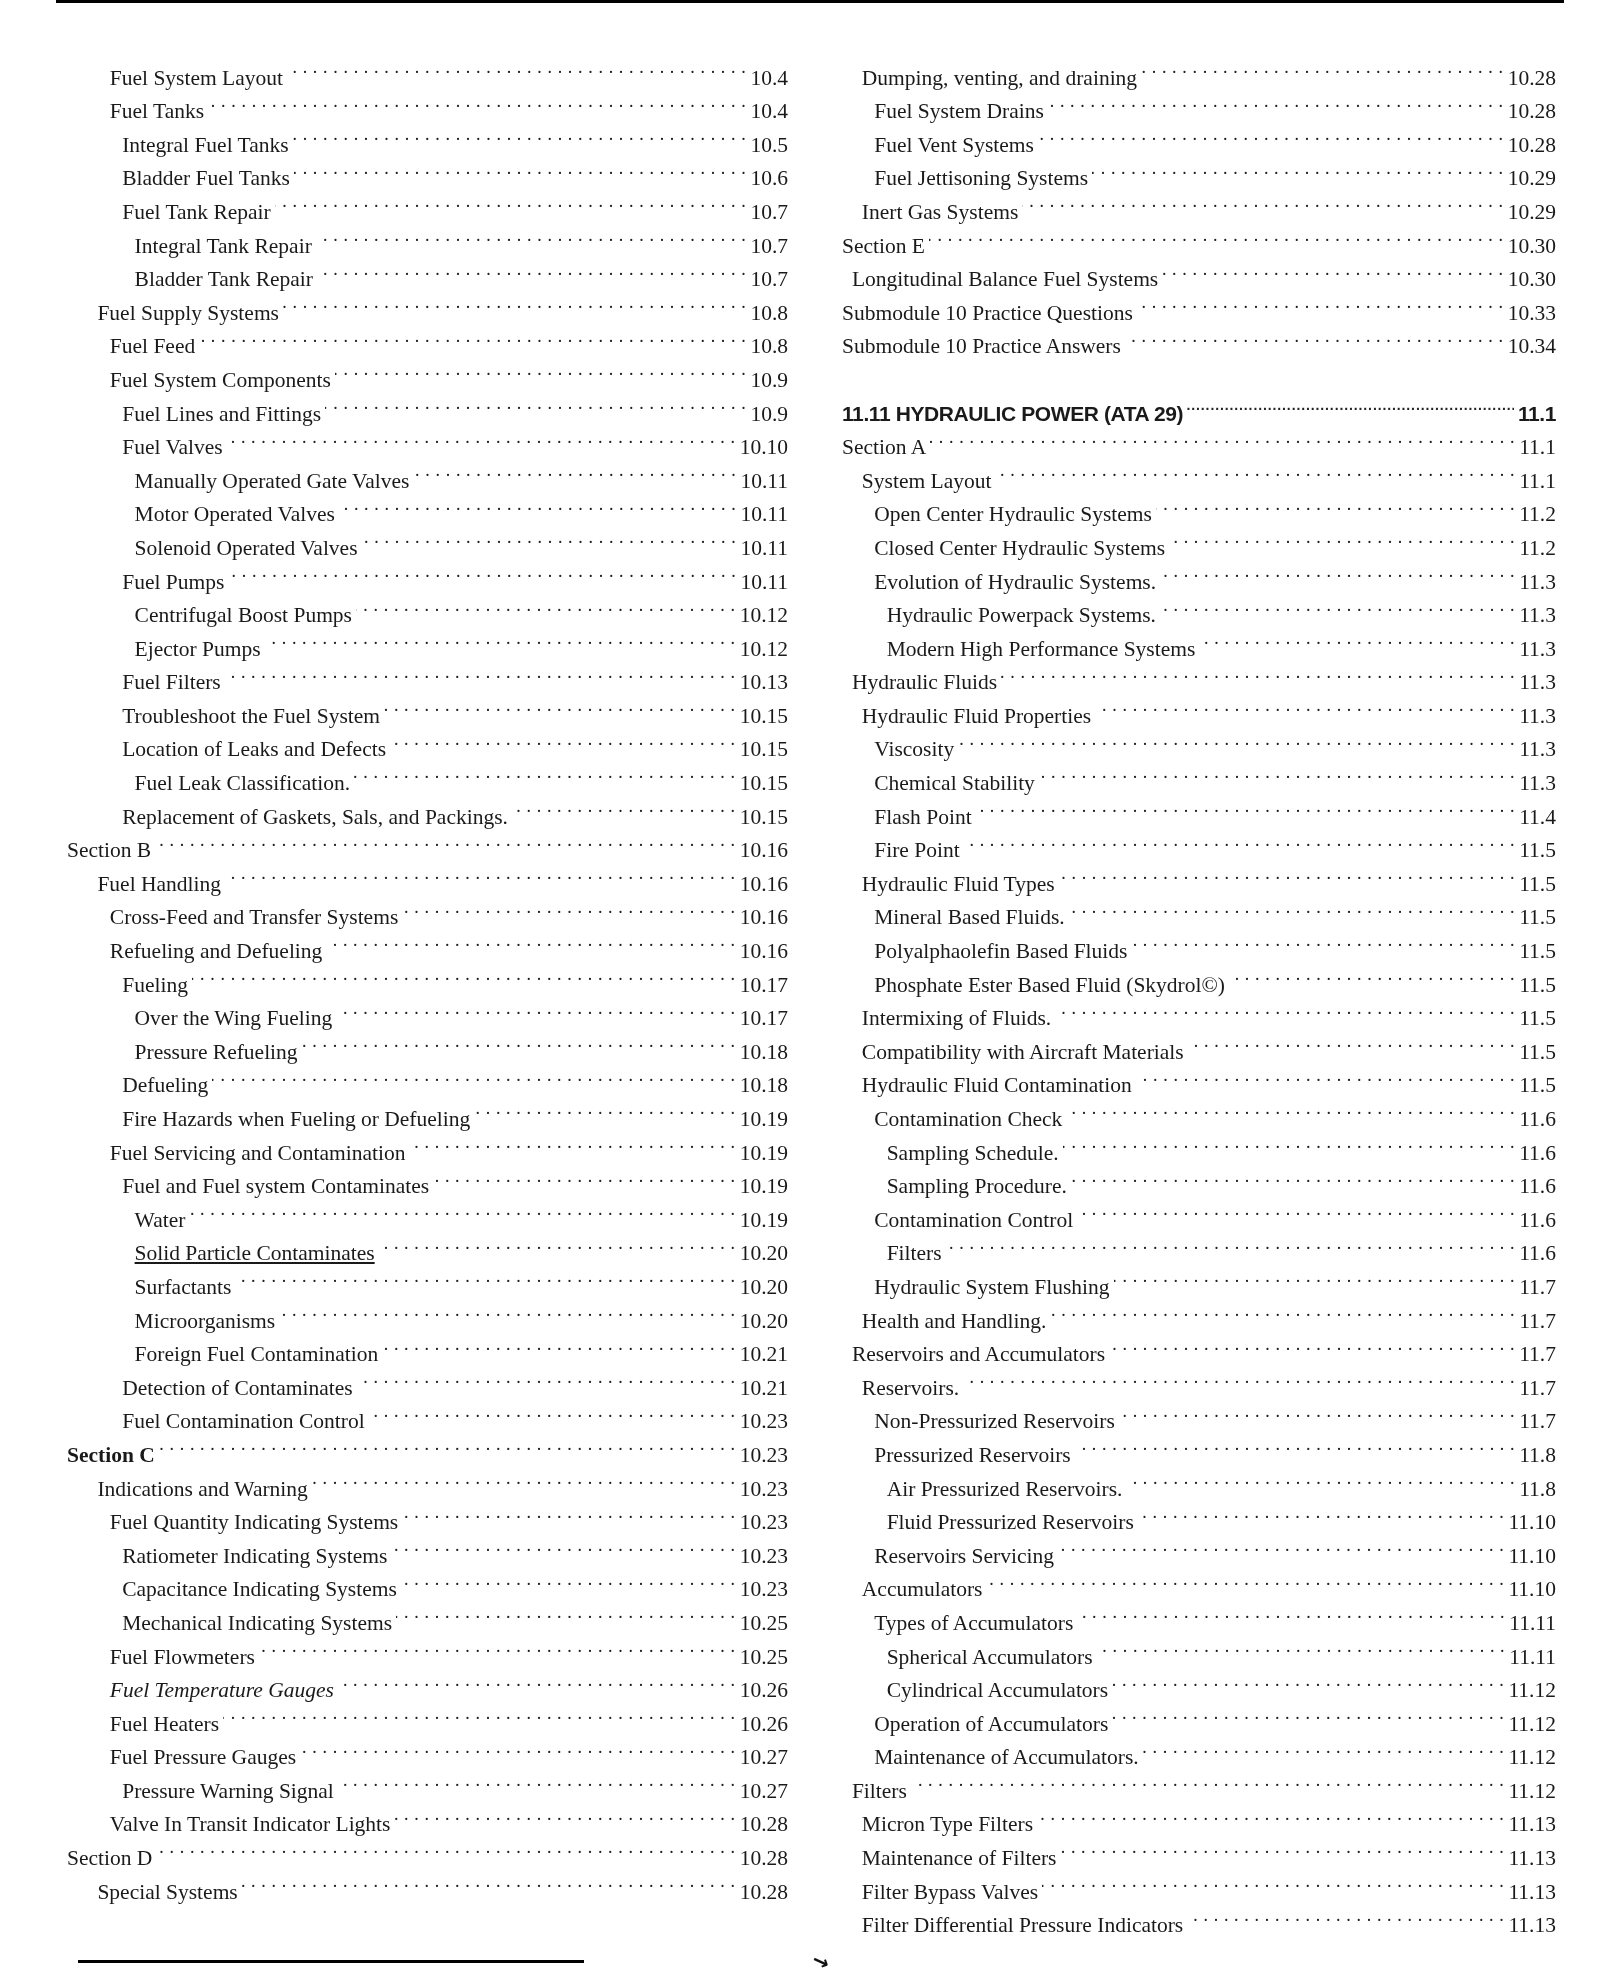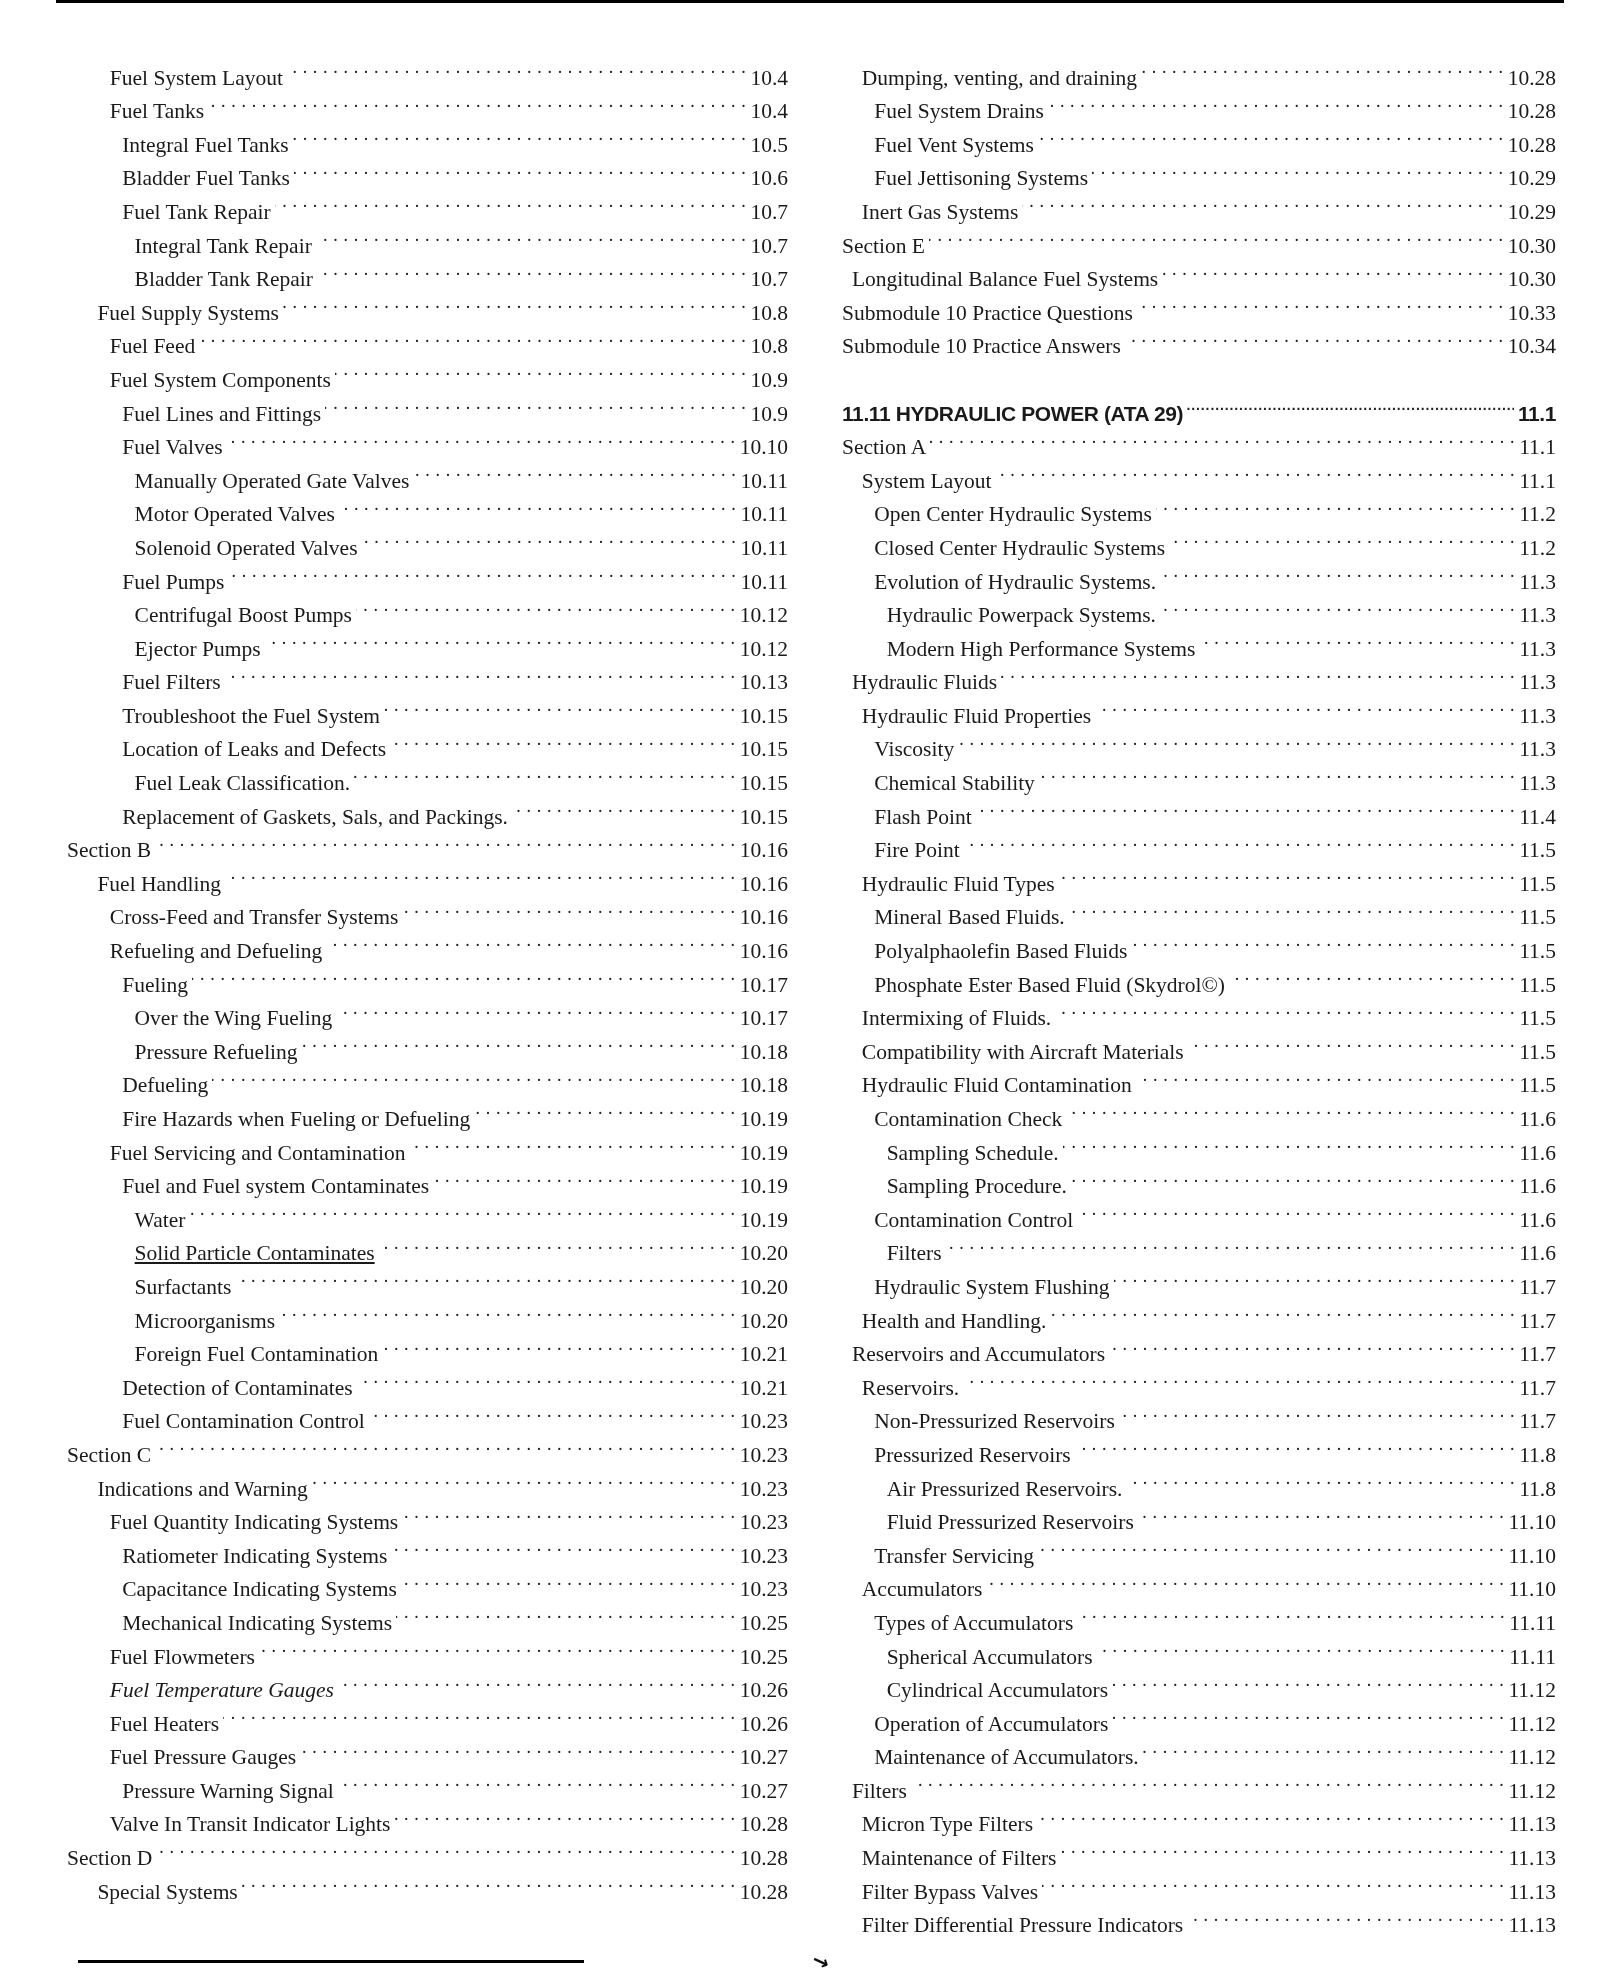--- a/index.html
+++ b/index.html
@@ -232,21 +232,21 @@
       <span class="title" style="padding-left: 60.2px;">Detection of Contaminates</span>
       <span class="leader"></span>
       <span class="page">10.21</span>
     </div>
     <div class="toc-row">
       <span class="title" style="padding-left: 60.2px;">Fuel Contamination Control</span>
       <span class="leader"></span>
       <span class="page">10.23</span>
     </div>
     <div class="toc-row">
-      <span class="title" style="padding-left: 5px;">Section C</span>
+      <span class="title" style="padding-left: 5px; font-weight: bold;">Section C</span>
       <span class="leader"></span>
       <span class="page">10.23</span>
     </div>
     <div class="toc-row">
       <span class="title" style="padding-left: 35.4px;">Indications and Warning</span>
       <span class="leader"></span>
       <span class="page">10.23</span>
     </div>
     <div class="toc-row">
       <span class="title" style="padding-left: 47.8px;">Fuel Quantity Indicating Systems</span>
@@ -520,21 +520,21 @@
       <span class="title" style="padding-left: 50.64px;">Air Pressurized Reservoirs.</span>
       <span class="leader"></span>
       <span class="page">11.8</span>
     </div>
     <div class="toc-row">
       <span class="title" style="padding-left: 50.64px;">Fluid Pressurized Reservoirs</span>
       <span class="leader"></span>
       <span class="page">11.10</span>
     </div>
     <div class="toc-row">
-      <span class="title" style="padding-left: 38.24px;">Transfer Servicing</span>
+      <span class="title" style="padding-left: 38.24px;">Reservoirs Servicing</span>
       <span class="leader"></span>
       <span class="page">11.10</span>
     </div>
     <div class="toc-row">
       <span class="title" style="padding-left: 25.84px;">Accumulators</span>
       <span class="leader"></span>
       <span class="page">11.10</span>
     </div>
     <div class="toc-row">
       <span class="title" style="padding-left: 38.24px;">Types of Accumulators</span>

